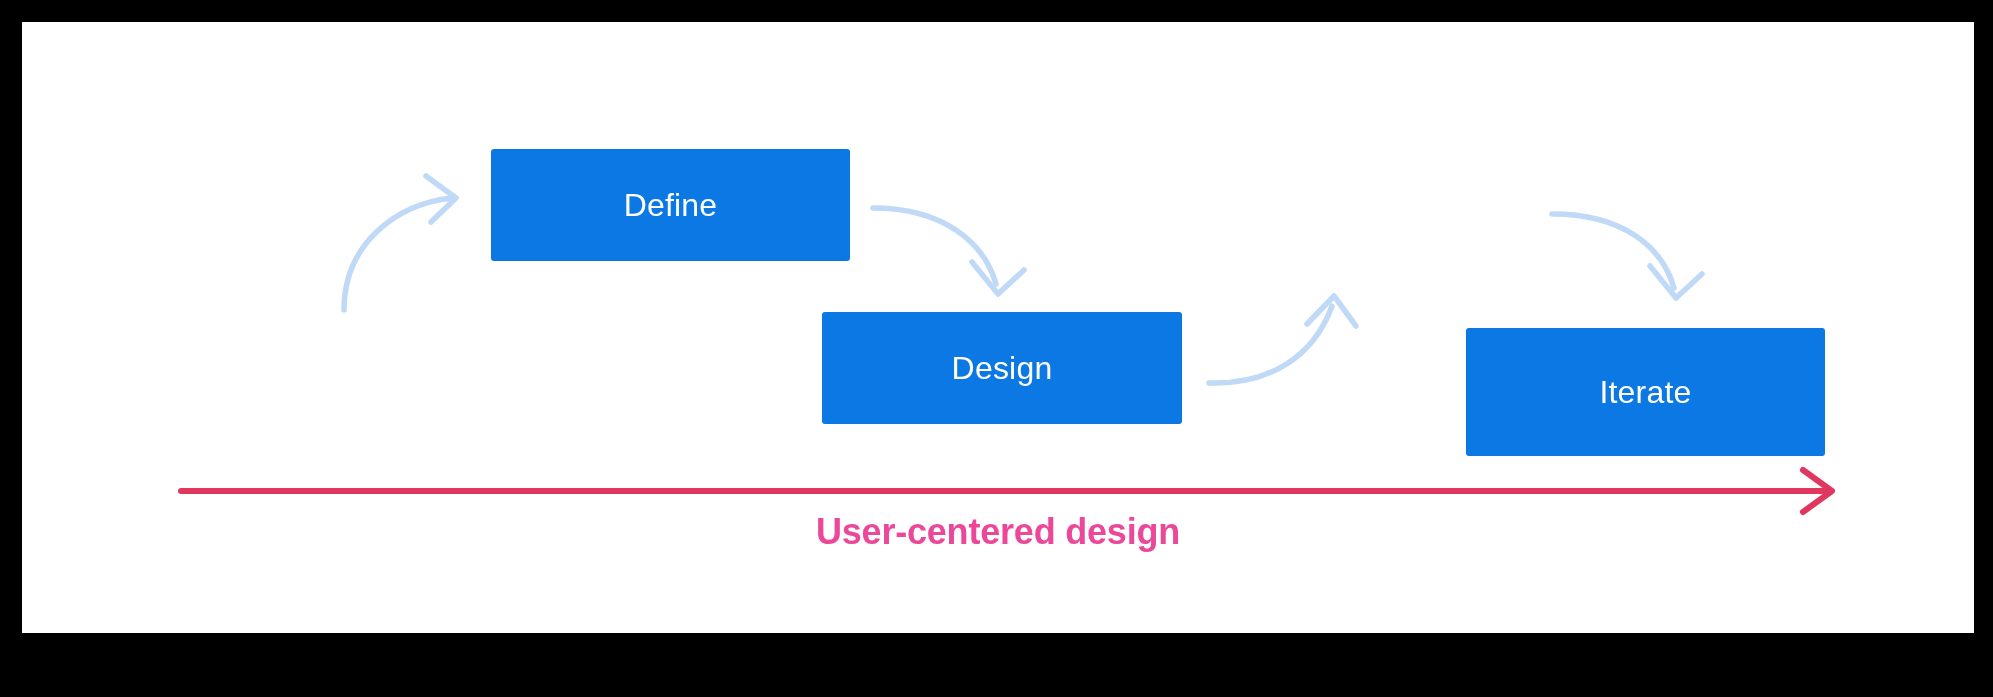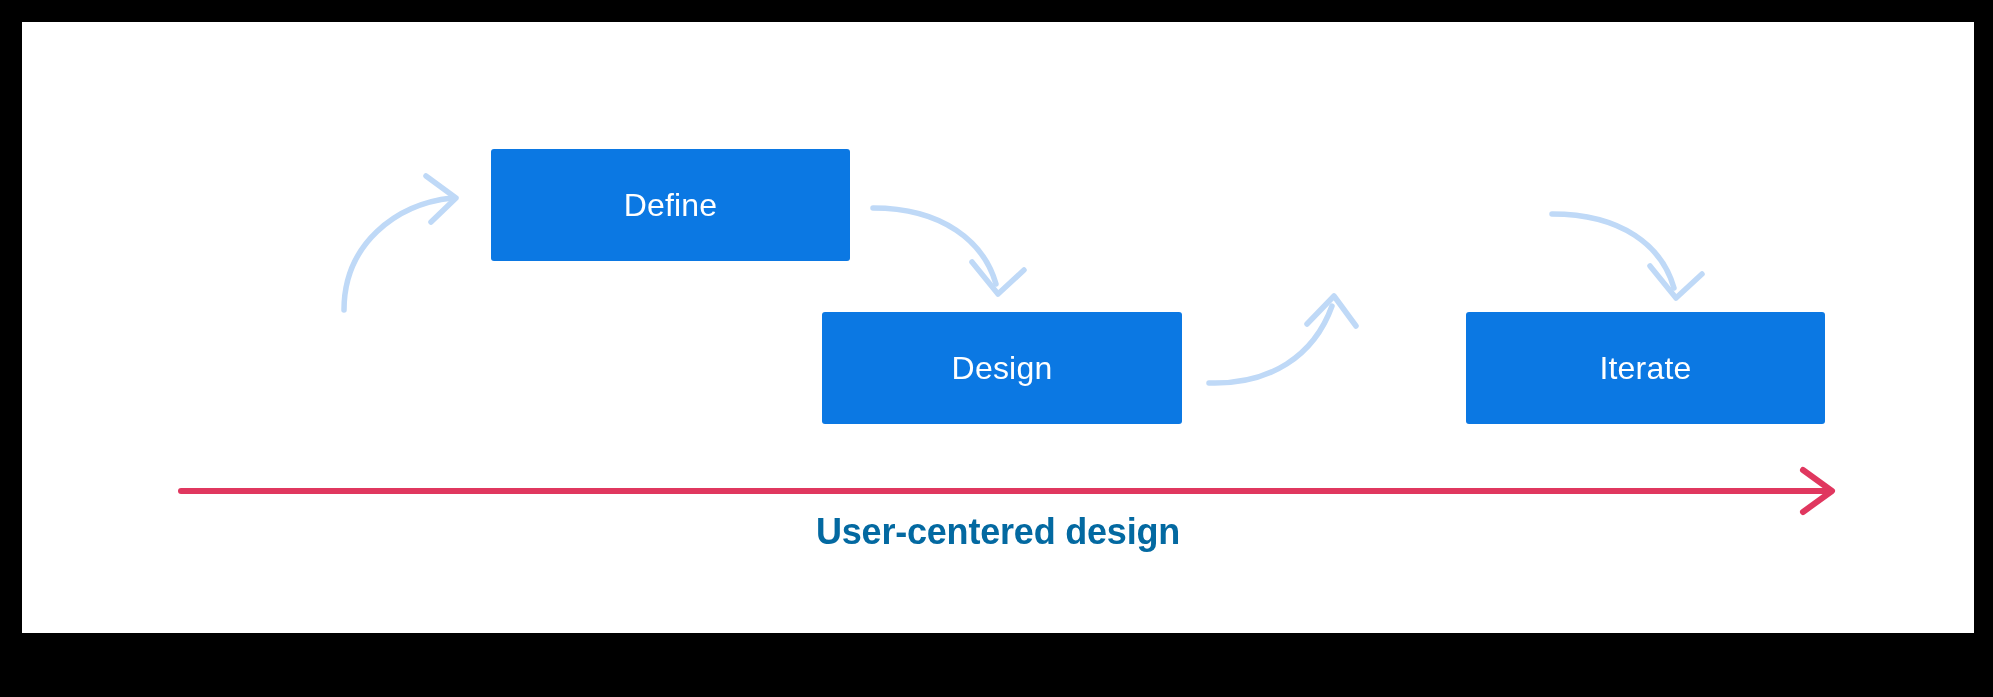--- a/index.html
+++ b/index.html
@@ -59,21 +59,21 @@
     height: 611px;
     pointer-events: none;
   }
 
   #caption {
     position: absolute;
     left: 0;
     top: 489px;
     width: 1952px;
     text-align: center;
-    color: #0369a1;
+    color: #ec4899;
     font-family: "Liberation Sans", sans-serif;
     font-size: 36px;
     font-weight: 700;
     letter-spacing: -0.2px;
     white-space: nowrap;
   }
 </style>
 </head>
 <body>
 
@@ -117,20 +117,20 @@
 
     <div class="node" style="left:469px; top:127px; width:359px; height:112px;">
       <span class="node-label">Define</span>
     </div>
 
     <div class="node" style="left:800px; top:290px; width:360px; height:112px;">
       <span class="node-label">Design</span>
     </div>
 
 
-    <div class="node" style="left:1444px; top:290px; width:359px; height:112px;">
+    <div class="node" style="left:1444px; top:306px; width:359px; height:128px;">
       <span class="node-label">Iterate</span>
     </div>
 
     <div id="caption">User-centered design</div>
 
   </div>
 </div>
 
 </body></html>

